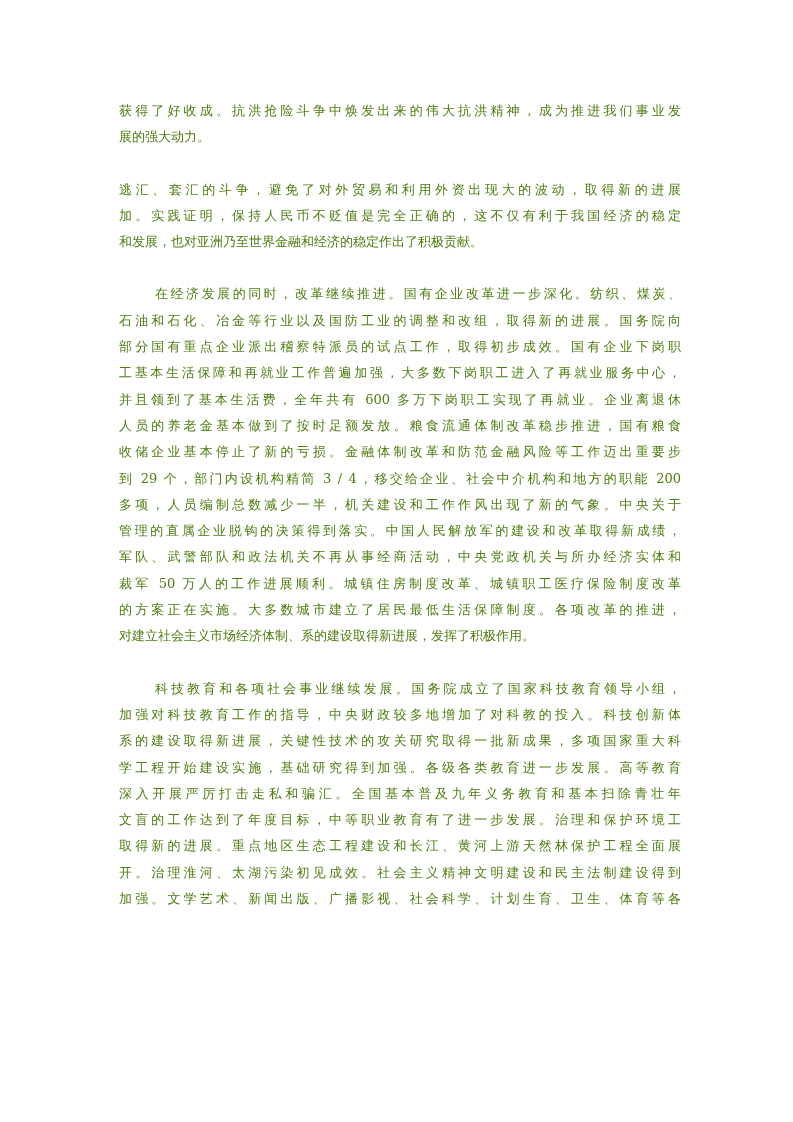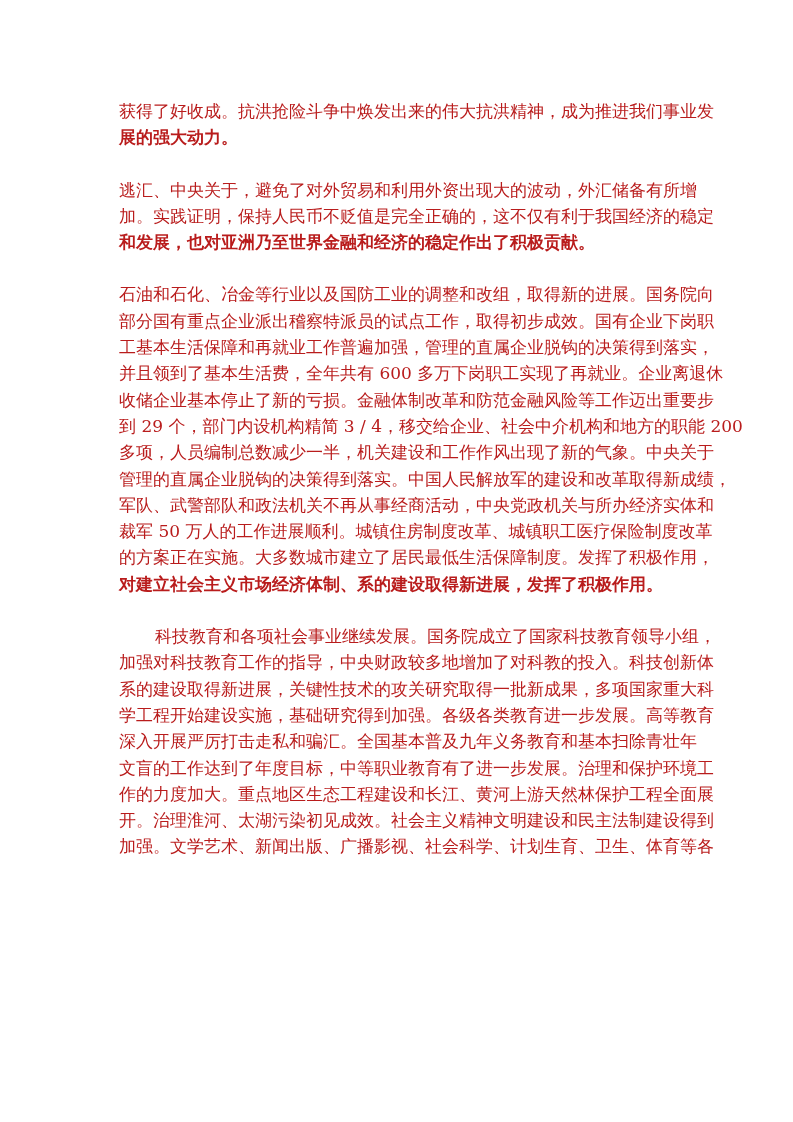--- a/index.html
+++ b/index.html
@@ -1,65 +1,67 @@
 <!DOCTYPE html>
 <html><head>
 <meta charset="utf-8">
 <style>
   html, body { margin: 0; padding: 0; background: #ffffff; }
   body { width: 793px; height: 1122px; position: relative; overflow: hidden; }
   .page { position: absolute; left: 0; top: 0; width: 793px; height: 1122px; background: #fff; }
   .content {
     position: absolute; left: 119px; top: 98px; width: 562px;
     font-family: "DejaVu Serif", "Liberation Serif", serif;
-    font-size: 17px; color: #b91c1c; line-height: 26.3px;
+    font-size: 13px; color: #4d7c0f; line-height: 26.3px;
   }
   .line { display: block; white-space: nowrap; text-align: justify; text-align-last: justify; height: 26.3px; }
-  .line.last { text-align-last: left; font-weight: bold; }
+  .line.last { text-align-last: left; }
   .line.indent { padding-left: 36px; }
   .para { margin: 0 0 26px 0; }
 </style>
 </head>
 <body>
 
 <div class="page">
   <div class="content">
 
     <div class="para">
       <span class="line">获得了好收成。抗洪抢险斗争中焕发出来的伟大抗洪精神，成为推进我们事业发</span>
       <span class="line last">展的强大动力。</span>
     </div>
 
     <div class="para">
-      <span class="line">逃汇、中央关于，避免了对外贸易和利用外资出现大的波动，外汇储备有所增</span>
+      <span class="line">逃汇、套汇的斗争，避免了对外贸易和利用外资出现大的波动，取得新的进展</span>
       <span class="line">加。实践证明，保持人民币不贬值是完全正确的，这不仅有利于我国经济的稳定</span>
       <span class="line last">和发展，也对亚洲乃至世界金融和经济的稳定作出了积极贡献。</span>
     </div>
 
     <div class="para">
+      <span class="line indent">在经济发展的同时，改革继续推进。国有企业改革进一步深化。纺织、煤炭、</span>
       <span class="line">石油和石化、冶金等行业以及国防工业的调整和改组，取得新的进展。国务院向</span>
       <span class="line">部分国有重点企业派出稽察特派员的试点工作，取得初步成效。国有企业下岗职</span>
-      <span class="line">工基本生活保障和再就业工作普遍加强，管理的直属企业脱钩的决策得到落实，</span>
+      <span class="line">工基本生活保障和再就业工作普遍加强，大多数下岗职工进入了再就业服务中心，</span>
       <span class="line">并且领到了基本生活费，全年共有 600 多万下岗职工实现了再就业。企业离退休</span>
+      <span class="line">人员的养老金基本做到了按时足额发放。粮食流通体制改革稳步推进，国有粮食</span>
       <span class="line">收储企业基本停止了新的亏损。金融体制改革和防范金融风险等工作迈出重要步</span>
       <span class="line">到 29 个，部门内设机构精简 3 / 4，移交给企业、社会中介机构和地方的职能 200</span>
       <span class="line">多项，人员编制总数减少一半，机关建设和工作作风出现了新的气象。中央关于</span>
       <span class="line">管理的直属企业脱钩的决策得到落实。中国人民解放军的建设和改革取得新成绩，</span>
       <span class="line">军队、武警部队和政法机关不再从事经商活动，中央党政机关与所办经济实体和</span>
       <span class="line">裁军 50 万人的工作进展顺利。城镇住房制度改革、城镇职工医疗保险制度改革</span>
-      <span class="line">的方案正在实施。大多数城市建立了居民最低生活保障制度。发挥了积极作用，</span>
+      <span class="line">的方案正在实施。大多数城市建立了居民最低生活保障制度。各项改革的推进，</span>
       <span class="line last">对建立社会主义市场经济体制、系的建设取得新进展，发挥了积极作用。</span>
     </div>
 
     <div class="para">
       <span class="line indent">科技教育和各项社会事业继续发展。国务院成立了国家科技教育领导小组，</span>
       <span class="line">加强对科技教育工作的指导，中央财政较多地增加了对科教的投入。科技创新体</span>
       <span class="line">系的建设取得新进展，关键性技术的攻关研究取得一批新成果，多项国家重大科</span>
       <span class="line">学工程开始建设实施，基础研究得到加强。各级各类教育进一步发展。高等教育</span>
       <span class="line">深入开展严厉打击走私和骗汇。全国基本普及九年义务教育和基本扫除青壮年</span>
       <span class="line">文盲的工作达到了年度目标，中等职业教育有了进一步发展。治理和保护环境工</span>
-      <span class="line">作的力度加大。重点地区生态工程建设和长江、黄河上游天然林保护工程全面展</span>
+      <span class="line">取得新的进展。重点地区生态工程建设和长江、黄河上游天然林保护工程全面展</span>
       <span class="line">开。治理淮河、太湖污染初见成效。社会主义精神文明建设和民主法制建设得到</span>
       <span class="line">加强。文学艺术、新闻出版、广播影视、社会科学、计划生育、卫生、体育等各</span>
     </div>
 
   </div>
 </div>
 
 </body></html>

